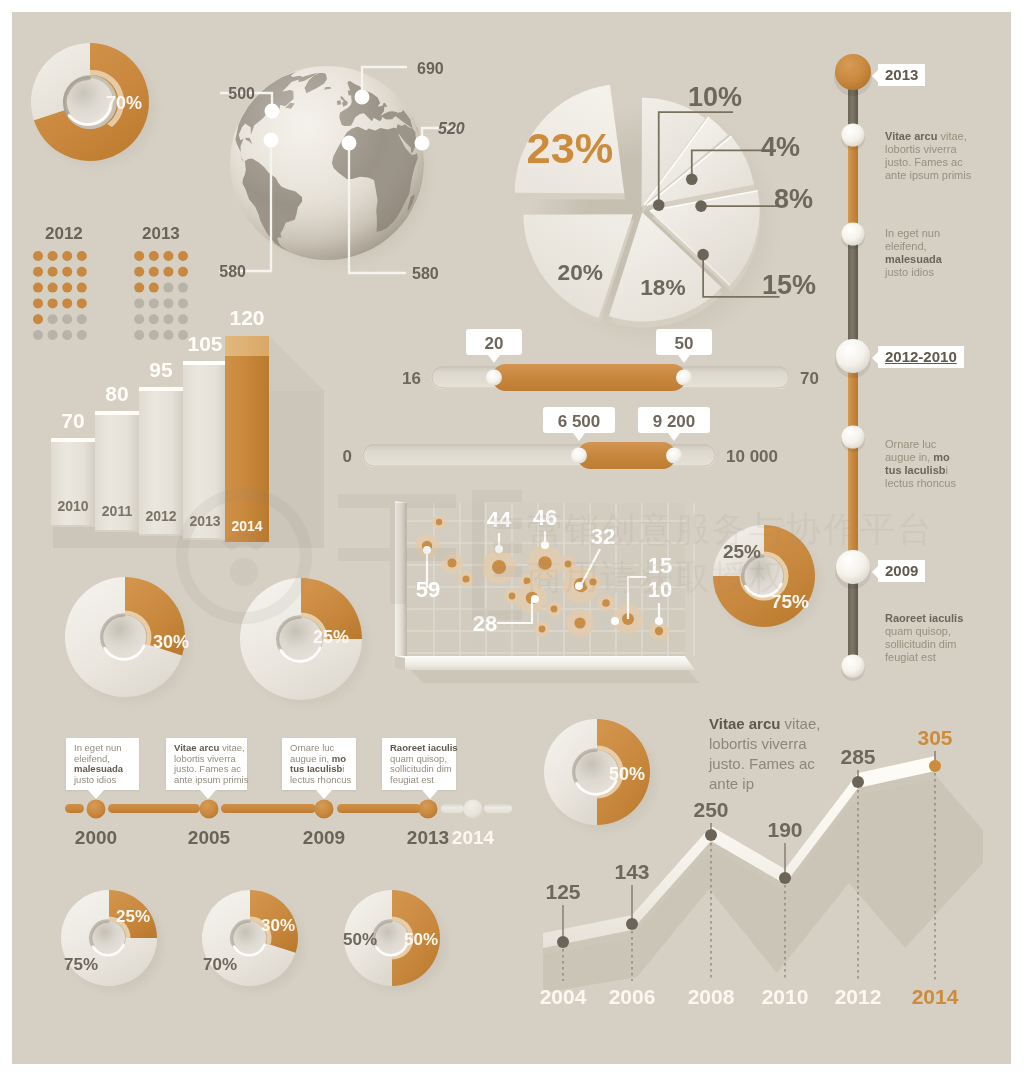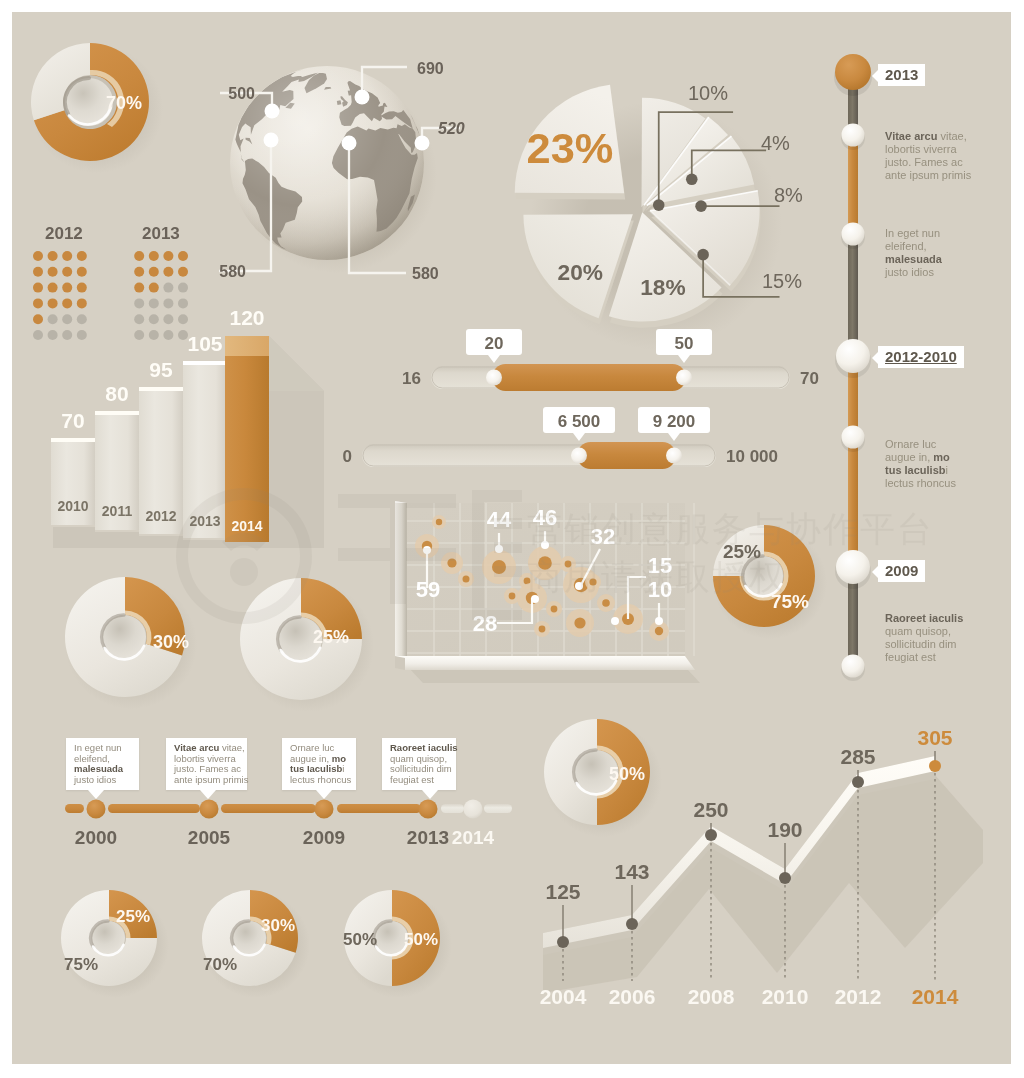--- a/index.html
+++ b/index.html
@@ -4,21 +4,21 @@
 <title>Infographic Elements</title>
 <style>
   html,body{margin:0;padding:0;background:#ffffff;}
   body{width:1024px;height:1078px;overflow:hidden;font-family:"Liberation Sans",sans-serif;
        -webkit-font-smoothing:antialiased;}
   #page{position:absolute;left:12px;top:12px;width:999px;height:1052px;background:#d6d0c4;overflow:hidden;}
   svg{display:block;}
   .abs{position:absolute;}
   .dm-title{position:absolute;font-size:17px;font-weight:bold;color:#6a6259;letter-spacing:0px;}
   .glbl{font-size:16px;font-weight:bold;color:#6a6259;}
-  .plbl{font-size:20px;font-weight:normal;color:#6e675c;}
+  .plbl{font-size:27px;font-weight:bold;color:#6e675c;}
   .vt-chip{background:#ffffff;padding:2px 7px 3px 7px;font-size:15px;font-weight:bold;color:#5f584d;line-height:17px;}
   .vt-chip::before{content:"";position:absolute;left:-6px;top:6px;border:6px solid transparent;
                    border-right-color:#ffffff;border-left:0;}
   .vt-text{font-size:11px;line-height:13px;color:#97907f;}
   .vt-text b{color:#6b6459;}
   .ht-card{background:#ffffff;padding:5px 7px 5px 8px;font-size:9.5px;line-height:10.6px;color:#938c7e;
            box-shadow:0 1px 2px rgba(0,0,0,0.08);}
   .ht-card b{color:#5f584d;}
   .ht-card [data-name="text-line"]{white-space:nowrap;}
   .vt-text [data-name="text-line"]{white-space:nowrap;}
@@ -896,20 +896,23 @@
   </g>
   <g font-family="'Liberation Sans',sans-serif" font-weight="bold" font-size="21" text-anchor="middle" data-name="line-chart-year-labels">
     <text x="44" y="311" fill="#fbf8f2" data-name="line-year-2004">2004</text>
     <text x="113" y="311" fill="#fbf8f2" data-name="line-year-2006">2006</text>
     <text x="192" y="311" fill="#fbf8f2" data-name="line-year-2008">2008</text>
     <text x="266" y="311" fill="#fbf8f2" data-name="line-year-2010">2010</text>
     <text x="339" y="311" fill="#fbf8f2" data-name="line-year-2012">2012</text>
     <text x="416" y="311" fill="#cd8b3c" data-name="line-year-2014">2014</text>
   </g>
 </svg>
+<div class="abs lc-caption" style="left:697px;top:702px;width:130px;" data-name="line-chart-caption">
+  <b data-name="line-chart-caption-bold">Vitae arcu</b><span data-name="line-chart-caption-body"> vitae, lobortis viverra justo. Fames ac ante ip</span>
+</div>
 
 <svg class="abs" style="left:150px;top:460px;opacity:0.10;" width="360" height="170" viewBox="0 0 360 170" data-name="watermark-logo">
   <g fill="#8d8579">
     <path d="M82 16 a68 68 0 0 0 -68 68 a68 68 0 0 0 68 68 a68 68 0 0 0 68 -68 a68 68 0 0 0 -68 -68 z
              m0 12 a56 56 0 0 1 56 56 a56 56 0 0 1 -56 56 a56 56 0 0 1 -56 -56 a56 56 0 0 1 56 -56 z"></path>
     <path d="M60 70 a30 30 0 0 1 44 0 l-9 9 a18 18 0 0 0 -26 0 z"></path>
     <circle cx="82" cy="100" r="14"></circle>
     <path d="M176 22 h118 v14 h-50 v96 h-16 v-96 h-52 z"></path>
     <path d="M176 76 h118 v13 h-118 z"></path>
     <path d="M310 18 h12 v130 h-12 z M310 18 h92 v12 h-92 z M310 136 h92 v12 h-92 z"></path>

